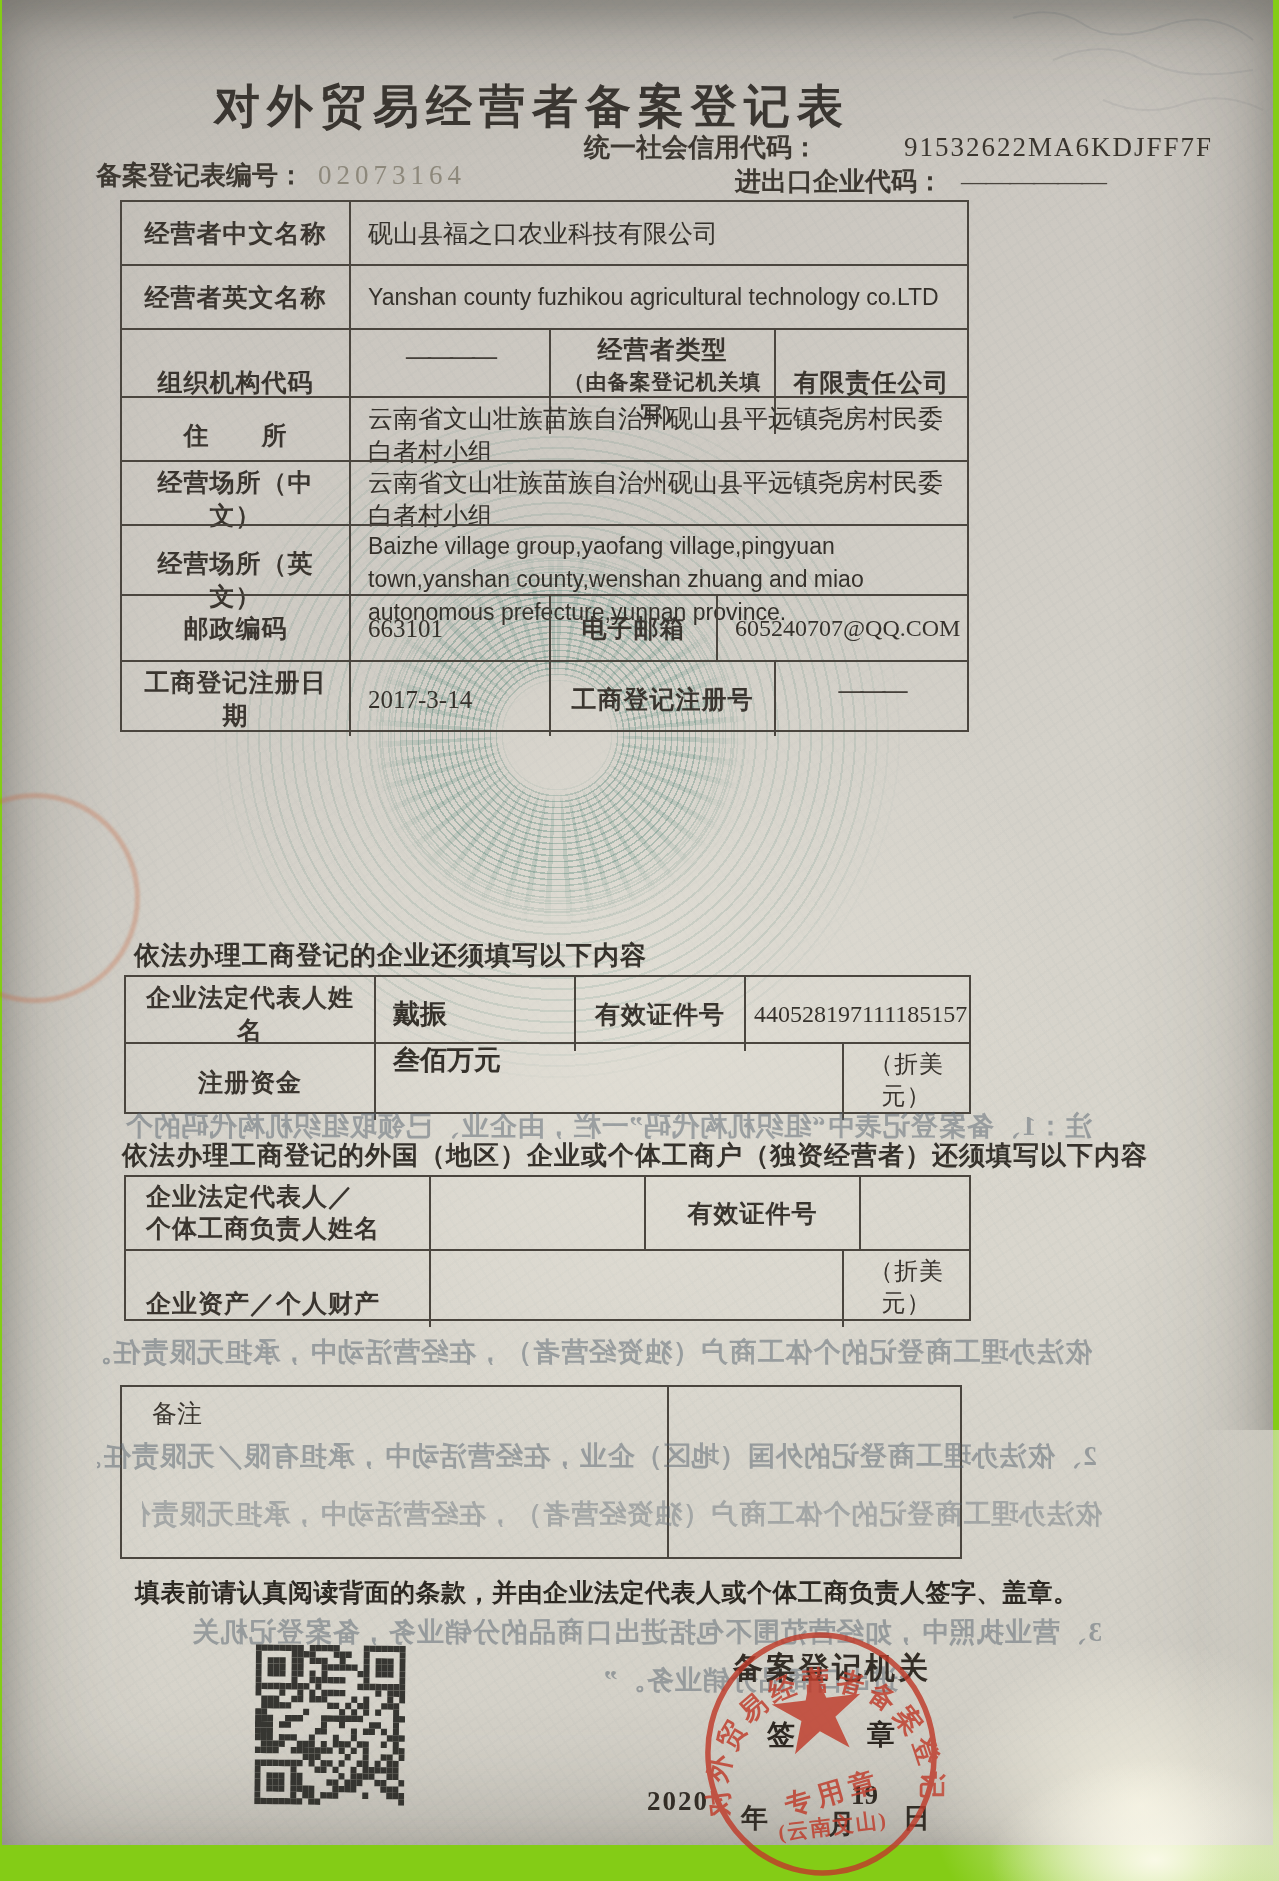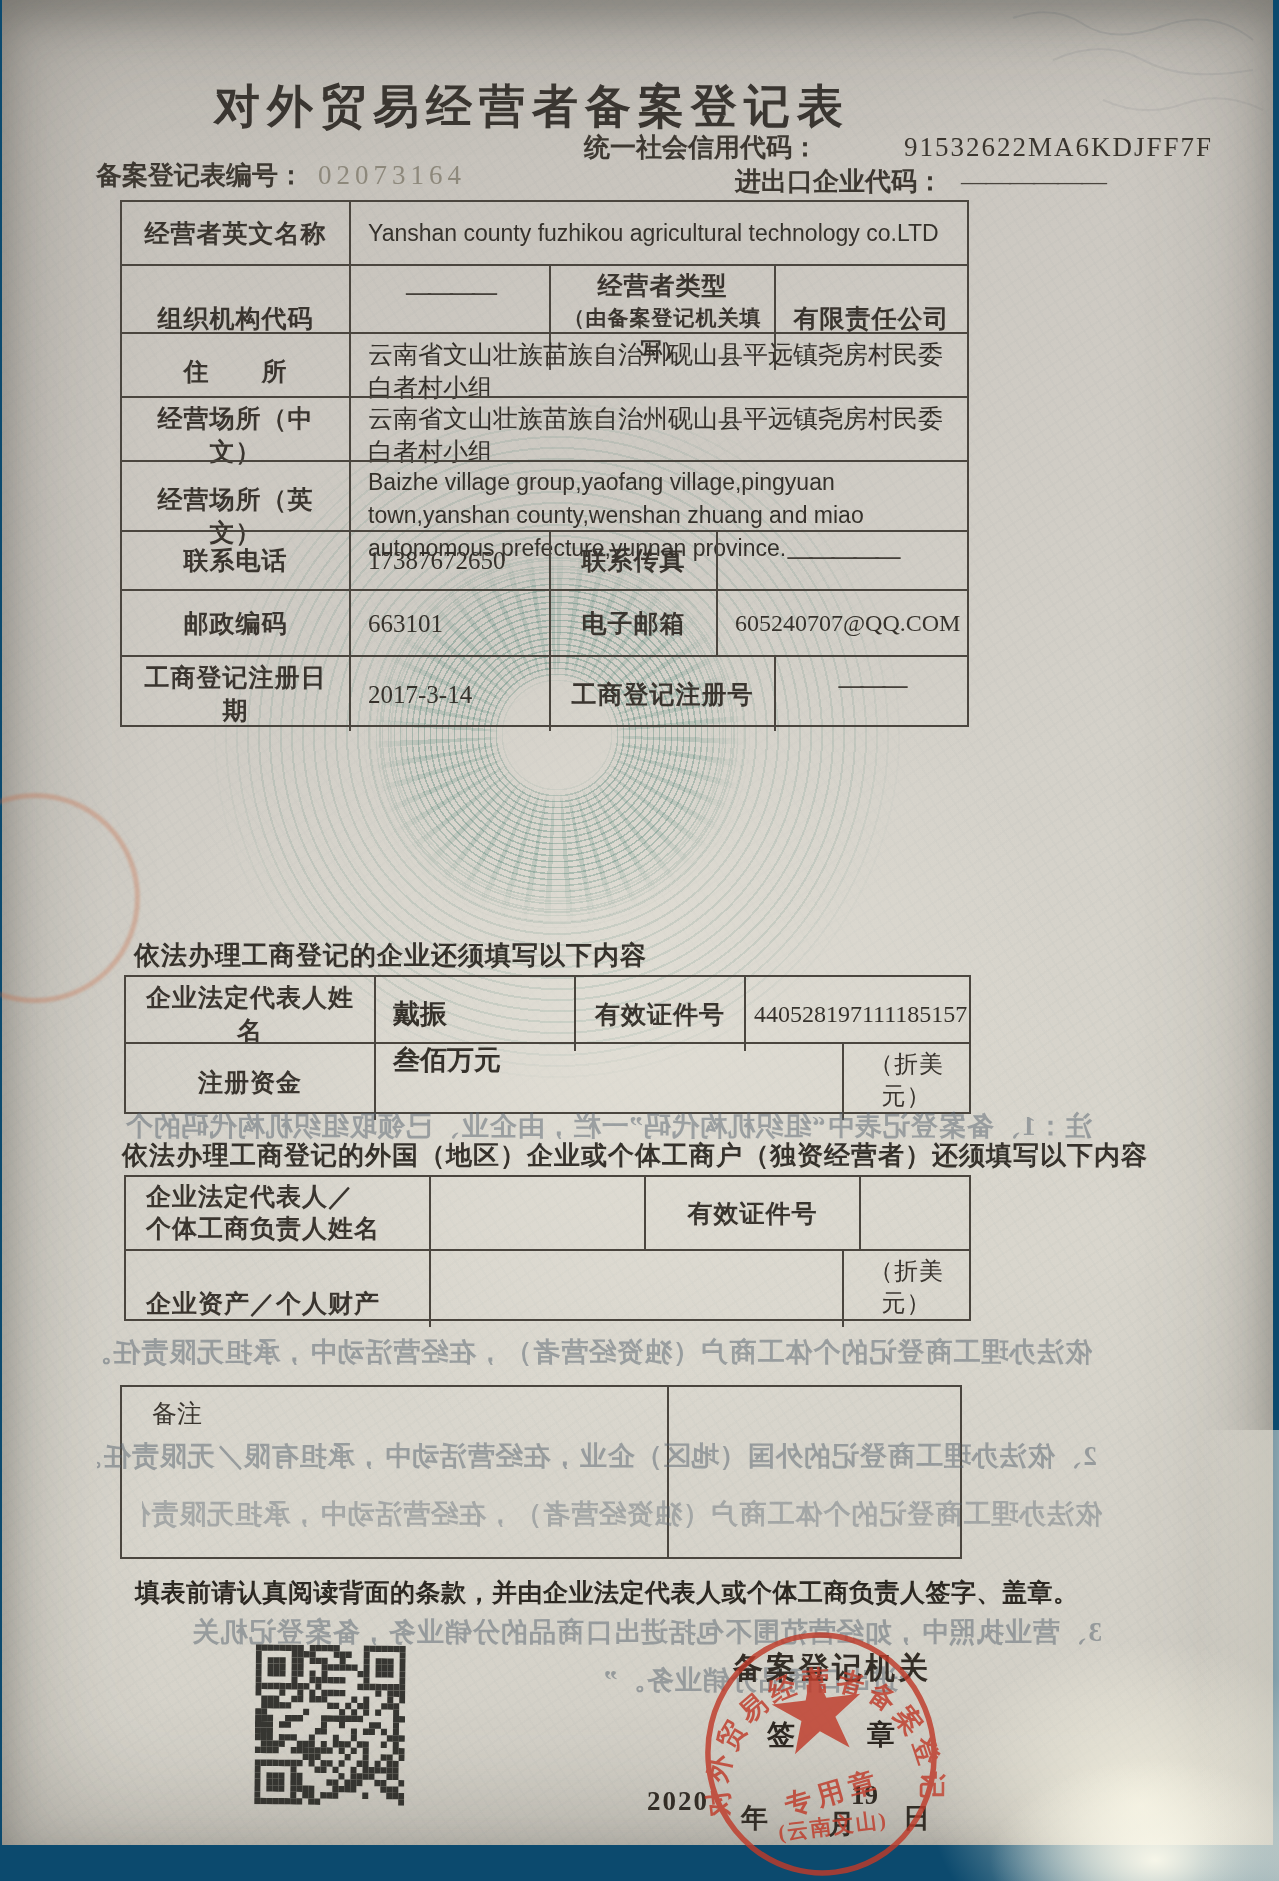--- a/index.html
+++ b/index.html
@@ -1,16 +1,16 @@
 <!DOCTYPE html>
 <html><head>
 <meta charset="utf-8">
 <style>
   html,body{margin:0;padding:0;background:#55534e;}
-  .photo{position:relative;width:1279px;height:1881px;background:#0c4a6e;overflow:hidden;
+  .photo{position:relative;width:1279px;height:1881px;background:#84cc16;overflow:hidden;
          font-family:"Liberation Serif","DejaVu Serif",serif;color:#332e28;}
   .paper{position:absolute;left:2px;right:6px;top:0;bottom:36px;
          background:linear-gradient(163deg,#bfbbb4 0%,#ccc8c1 22%,#d4d1c9 48%,#d9d6cd 70%,#d0cdc4 100%);
          box-shadow:inset 0 0 140px rgba(58,56,50,.38), inset 0 18px 40px rgba(70,68,62,.35);}
   .hatch{position:absolute;inset:0;pointer-events:none;opacity:.55;
          background:
            repeating-linear-gradient(58deg, rgba(110,130,145,.05) 0 2px, transparent 2px 9px),
            repeating-linear-gradient(-34deg, rgba(100,125,120,.045) 0 2px, transparent 2px 10px);}
   .softlight{position:absolute;left:160px;top:560px;width:900px;height:900px;pointer-events:none;
          background:radial-gradient(closest-side, rgba(236,233,223,.5), rgba(236,233,223,0));}
@@ -110,20 +110,24 @@
     </div>
     <div class="formno">
       <span>备案登记表编号：</span><span class="v">02073164</span>
     </div>
     <div class="iecode">
       <span>进出口企业代码：</span><span class="v dash">——————</span>
     </div>
 
     <div class="tbl" style="left:118px;top:200px;width:845px;">
       <div class="trow c2" style="height:62px;">
+        <div class="cell">经营者中文名称</div>
+        <div class="cell val">砚山县福之口农业科技有限公司</div>
+      </div>
+      <div class="trow c2" style="height:62px;">
         <div class="cell">经营者英文名称</div>
         <div class="cell val en">Yanshan county fuzhikou agricultural technology co.LTD</div>
       </div>
       <div class="trow c4a" style="height:66px;">
         <div class="cell">组织机构代码</div>
         <div class="cell ctr dash" style="align-items:flex-start;padding-top:12px;">————</div>
         <div class="cell ctr lbl2">
           <span>
               <span class="sub" style="font-size:25px;">经营者类型</span>
               <span class="sub">（由备案登记机关填写）</span>
@@ -135,26 +139,20 @@
         <div class="cell">住　　所</div>
         <div class="cell val">云南省文山壮族苗族自治州砚山县平远镇尧房村民委白者村小组</div>
       </div>
       <div class="trow c2" style="height:62px;">
         <div class="cell">经营场所（中文）</div>
         <div class="cell val">云南省文山壮族苗族自治州砚山县平远镇尧房村民委白者村小组</div>
       </div>
       <div class="trow c2" style="height:68px;">
         <div class="cell">经营场所（英文）</div>
         <div class="cell val en">Baizhe village group,yaofang village,pingyuan town,yanshan county,wenshan zhuang and miao autonomous prefecture,yunnan province.</div>
-      </div>
-      <div class="trow c4b" style="height:57px;">
-        <div class="cell">联系电话</div>
-        <div class="cell val">17387672650</div>
-        <div class="cell ctr">联系传真</div>
-        <div class="cell ctr dash" style="align-items:flex-start;padding-top:10px;">—————</div>
       </div>
       <div class="trow c4b" style="height:64px;">
         <div class="cell">邮政编码</div>
         <div class="cell val">663101</div>
         <div class="cell ctr">电子邮箱</div>
         <div class="cell val" style="font-size:24px;">605240707@QQ.COM</div>
       </div>
       <div class="trow c4a" style="height:68px;">
         <div class="cell">工商登记注册日期</div>
         <div class="cell val">2017-3-14</div>

